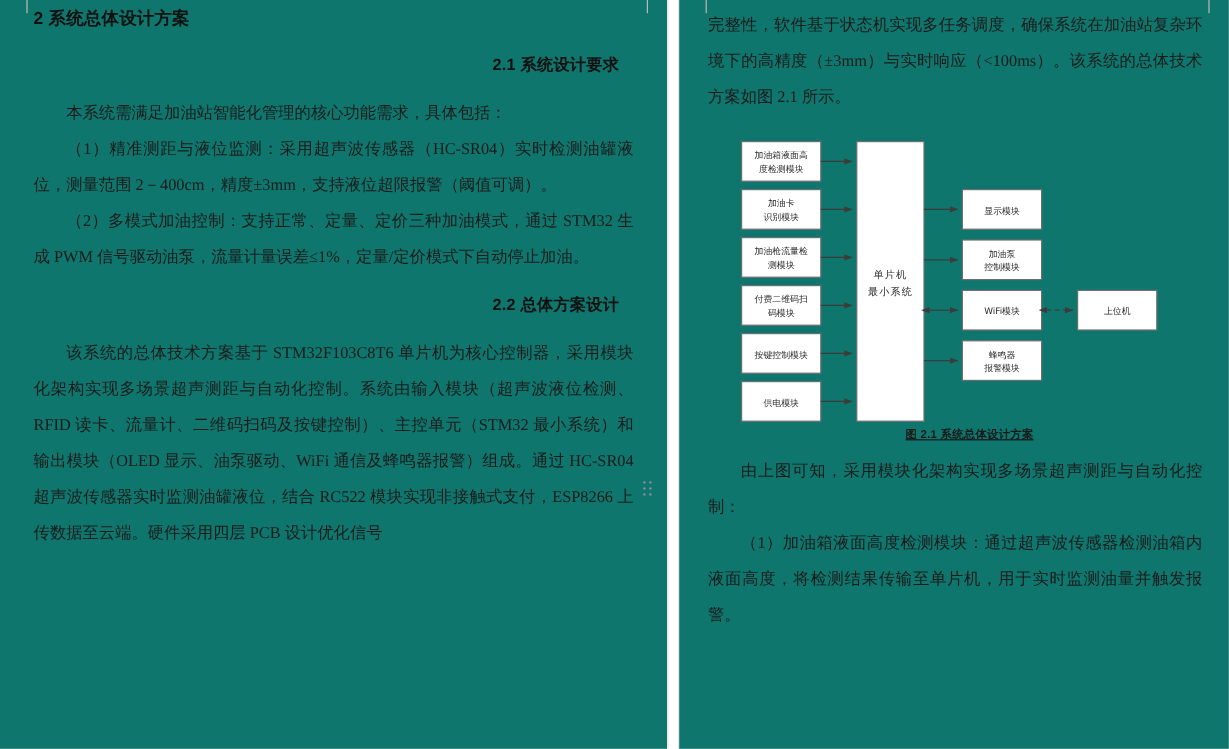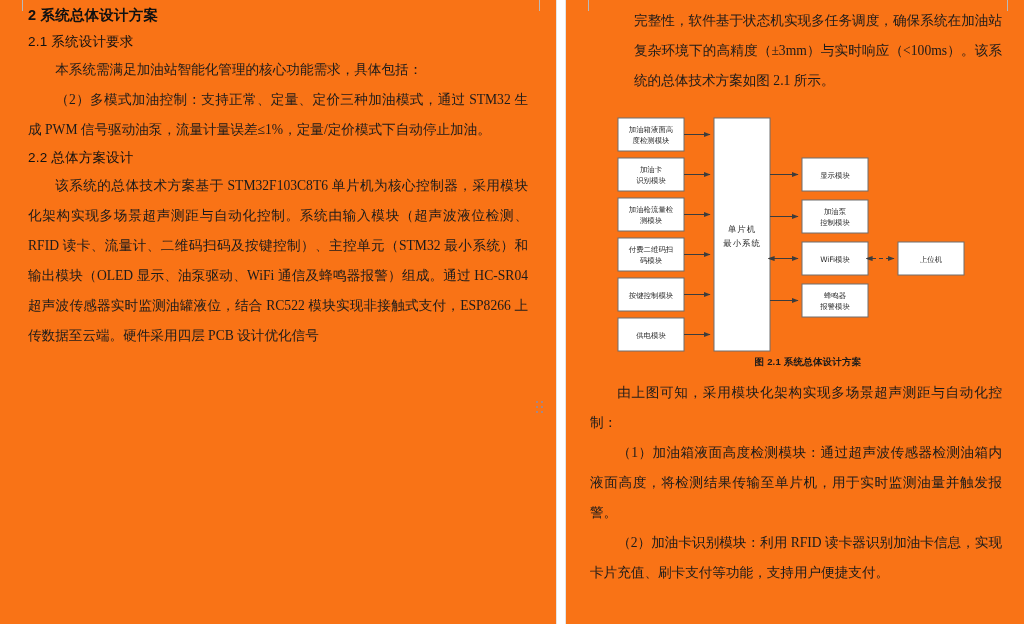--- a/index.html
+++ b/index.html
@@ -7,21 +7,21 @@
   body{
     width:1024px;height:624px;overflow:hidden;
     background:#ffffff;
     font-family:"Liberation Serif","DejaVu Serif",serif;
     color:#1a1a1a;
     position:relative;
   }
   .viewport{position:relative;width:1024px;height:624px;background:#ffffff;}
 
   
-  .page{position:absolute;top:0;background:#f97316;height:624px;overflow:hidden;}
+  .page{position:absolute;top:0;background:#0f766e;height:624px;overflow:hidden;}
   .page-left{left:0;width:556px;}
   .page-right{left:566px;width:458px;}
 
   
   .sheet-gap{position:absolute;top:0;left:556px;width:10px;height:624px;background:#ffffff;
              border-left:1px solid #e4e4e4;border-right:1px solid #e4e4e4;box-sizing:border-box;}
 
   
   .crop{position:absolute;width:22px;height:12px;border:1px solid #b9b9b9;}
   .crop.tl{border-right:none;border-bottom:none;left:22px;top:-2px;}
@@ -32,50 +32,50 @@
   .col-left{left:28px;width:500px;}
   .col-right{left:24px;width:412px;}
 
   h2.h-num{
     font-family:"Liberation Sans","DejaVu Sans",sans-serif;
     font-weight:bold;font-size:14.5px;margin:0;padding:0;
     letter-spacing:.2px;color:#111;
   }
   h3.h-sub{
     font-family:"Liberation Sans","DejaVu Sans",sans-serif;
-    font-weight:normal;font-size:13.5px;margin:0;padding:0;
-    letter-spacing:.2px;color:#111;
+    font-weight:bold;font-size:13.5px;margin:12px;padding:0;
+    letter-spacing:.2px;color:#111;text-align:right;
   }
   p.body{
     margin:0;padding:0;
     font-size:13.6px;line-height:30px;
     text-align:justify;text-justify:inter-ideograph;
     text-indent:2em;
     color:#1b1b1b;
   }
-  p.body.noind{text-indent:0;margin-left:44px;}
+  p.body.noind{text-indent:0;}
 
   .spacer-sm{height:8px;}
   .spacer-xs{height:4px;}
 
   
   .drag-handle{
     position:absolute;left:536px;top:401px;width:9px;height:14px;
   }
   .drag-handle i{
     position:absolute;width:2px;height:2px;background:#8d8da6;border-radius:50%;
   }
 
   
   .figure{position:relative;width:412px;height:258px;margin:12px;}
   .figure svg{display:block;}
   .fig-cap{
     font-family:"Liberation Sans","DejaVu Sans",sans-serif;
     font-size:9.5px;font-weight:bold;text-align:center;color:#1a1a1a;
-    margin-top:-4px;letter-spacing:.2px;
+    margin-top:-4px;letter-spacing:.2px;text-decoration:underline;
   }
   .bx{fill:#ffffff;stroke:#6e6e6e;stroke-width:1;}
   .bxtxt{
     font-family:"DejaVu Sans","Liberation Sans",sans-serif;
     font-size:7.4px;fill:#2a2a2a;text-anchor:middle;
   }
   .mcu-txt{
     font-family:"DejaVu Sans","Liberation Sans",sans-serif;
     font-size:8.4px;fill:#2a2a2a;text-anchor:middle;letter-spacing:1px;
   }
@@ -90,20 +90,21 @@
   <div class="page page-left">
     <div class="crop tl"></div>
     <div class="crop tr"></div>
 
     <div class="col col-left" style="top:6px;">
       <h2 class="h-num">2   系统总体设计方案</h2>
       <div class="spacer-sm"></div>
       <h3 class="h-sub">2.1 系统设计要求</h3>
       <div class="spacer-xs"></div>
       <p class="body">本系统需满足加油站智能化管理的核心功能需求，具体包括：</p>
+      <p class="body">（1）精准测距与液位监测：采用超声波传感器（HC-SR04）实时检测油罐液位，测量范围 2－400cm，精度±3mm，支持液位超限报警（阈值可调）。</p>
       <p class="body">（2）多模式加油控制：支持正常、定量、定价三种加油模式，通过 STM32 生成 PWM 信号驱动油泵，流量计量误差≤1%，定量/定价模式下自动停止加油。</p>
       <div class="spacer-xs"></div>
       <h3 class="h-sub">2.2 总体方案设计</h3>
       <div class="spacer-xs"></div>
       <p class="body">该系统的总体技术方案基于 STM32F103C8T6 单片机为核心控制器，采用模块化架构实现多场景超声测距与自动化控制。系统由输入模块（超声波液位检测、RFID 读卡、流量计、二维码扫码及按键控制）、主控单元（STM32 最小系统）和输出模块（OLED 显示、油泵驱动、WiFi 通信及蜂鸣器报警）组成。通过 HC-SR04 超声波传感器实时监测油罐液位，结合 RC522 模块实现非接触式支付，ESP8266 上传数据至云端。硬件采用四层 PCB 设计优化信号</p>
     </div>
   </div>
 
   <div class="sheet-gap"></div>
 
@@ -204,21 +205,20 @@
           <path class="ln" d="M168,192.5 L196,192.5" marker-end="url(#ah)"></path>
 
            host computer (dashed) ---- --&gt;
           <path class="ln-d" d="M270,150.5 L292,150.5" marker-end="url(#ah)" marker-start="url(#ahb)"></path>
         </svg>
         <div class="fig-cap">图 2.1  系统总体设计方案</div>
       </div>
 
       <p class="body">由上图可知，采用模块化架构实现多场景超声测距与自动化控制：</p>
       <p class="body">（1）加油箱液面高度检测模块：通过超声波传感器检测油箱内液面高度，将检测结果传输至单片机，用于实时监测油量并触发报警。</p>
-      <p class="body">（2）加油卡识别模块：利用 RFID 读卡器识别加油卡信息，实现卡片充值、刷卡支付等功能，支持用户便捷支付。</p>
 
     </div>
   </div>
 
   <div class="drag-handle">
     <i style="left:0;top:0;"></i>
       <i style="left:5px;top:0;"></i>
     <i style="left:0;top:5px;"></i>
       <i style="left:5px;top:5px;"></i>
     <i style="left:0;top:10px;"></i>

